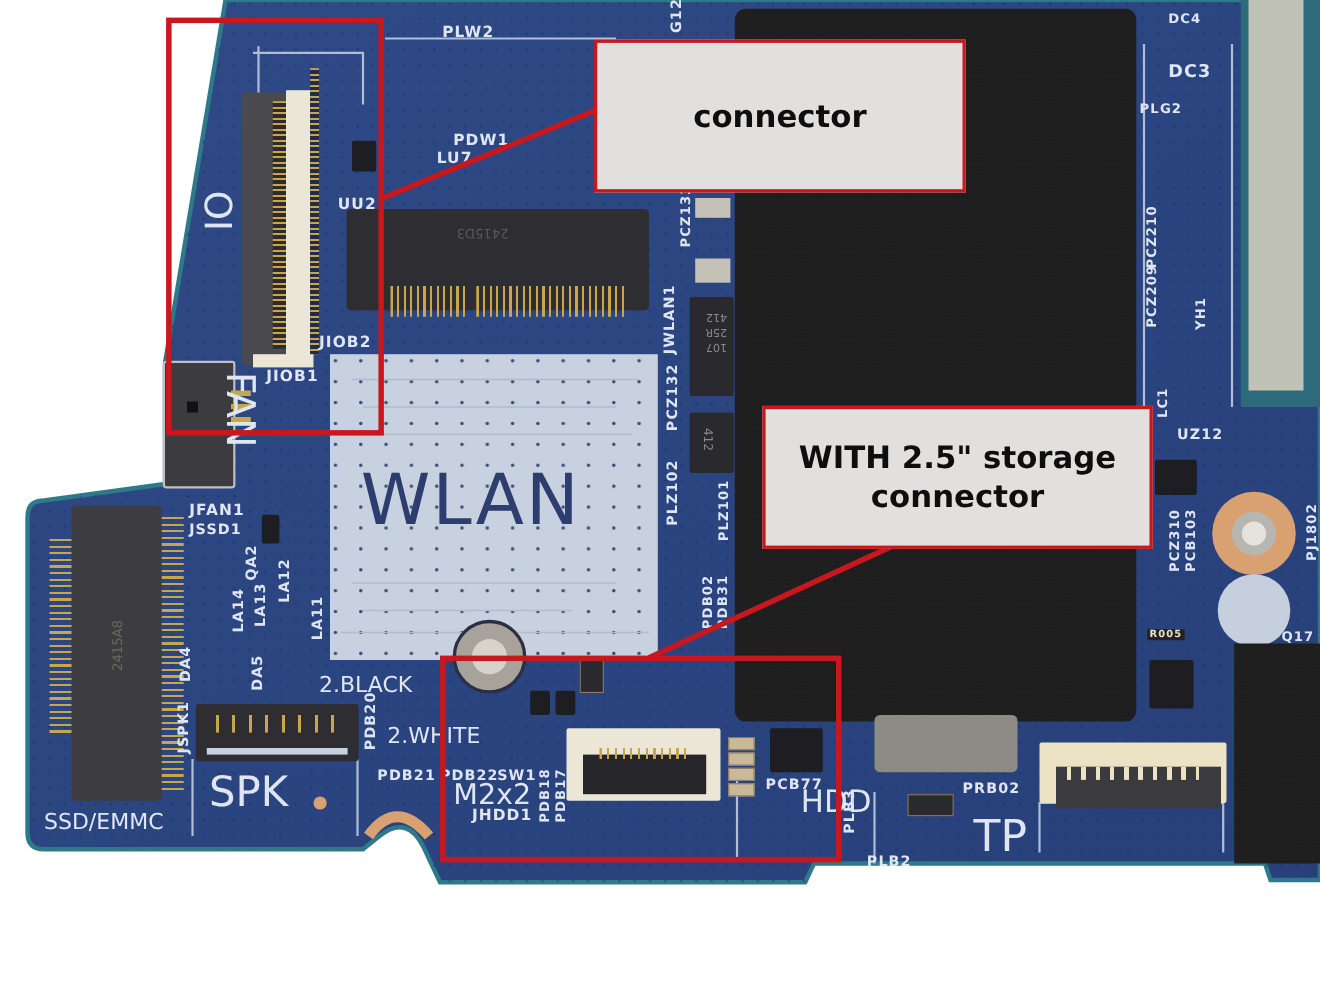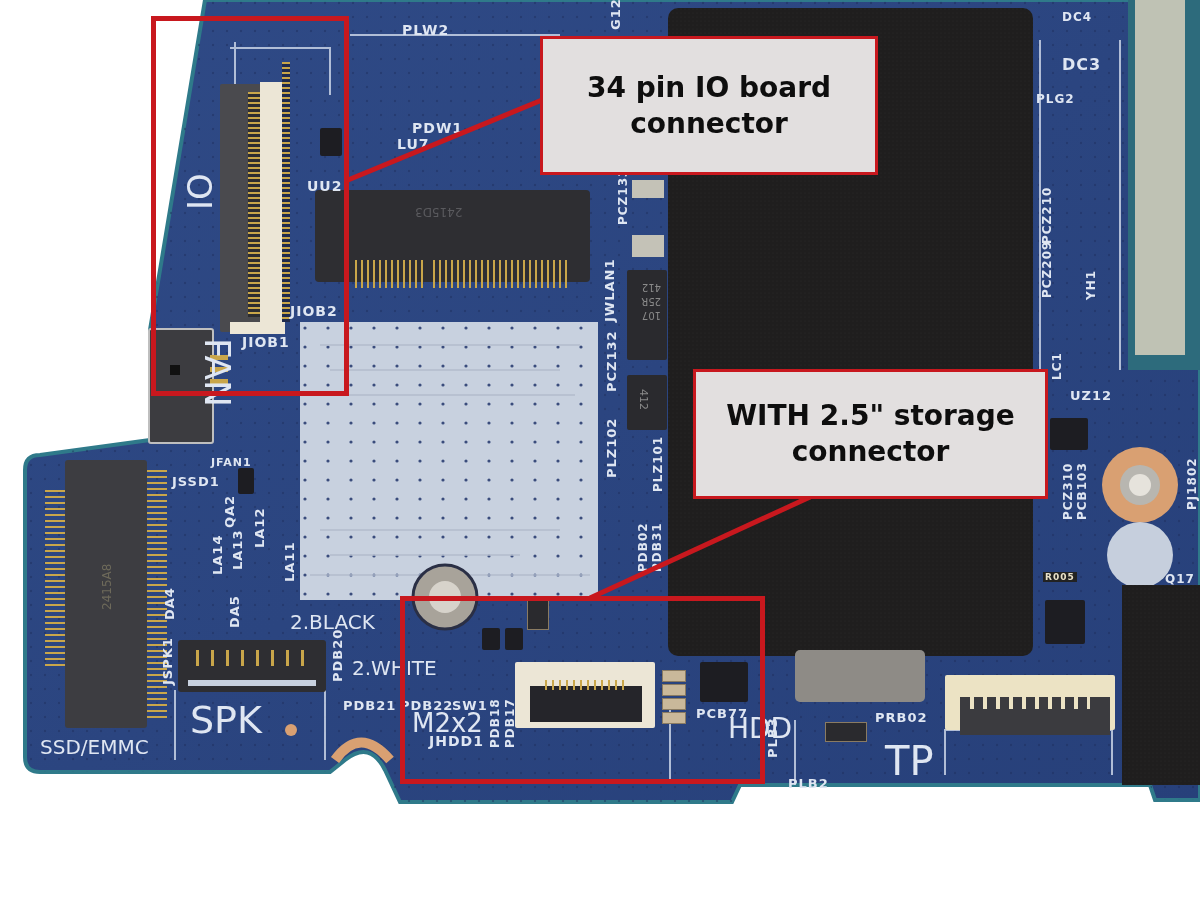--- a/index.html
+++ b/index.html
@@ -141,37 +141,38 @@
   <div class="chip" style="left:1045px;top:600px;width:40px;height:44px;"></div>
   <div class="smd" style="left:825px;top:722px;width:40px;height:18px;background:#2a2a2e;"></div>
   <div class="smd" style="left:662px;top:670px;width:22px;height:10px;"></div>
   <div class="smd" style="left:662px;top:684px;width:22px;height:10px;"></div>
   <div class="smd" style="left:662px;top:698px;width:22px;height:10px;"></div>
   <div class="smd" style="left:662px;top:712px;width:22px;height:10px;"></div>
   <div class="smd" style="left:527px;top:600px;width:20px;height:28px;background:#2a2a2e;"></div>
 
   <span class="silk silk-lg vert" style="left:180px;top:210px;font-size:34px;">IO</span>
   <span class="silk silk-lg" style="left:238px;top:338px;font-size:36px;transform:rotate(90deg);transform-origin:left top;">FAN</span>
+  <span class="silk silk-lg" style="left:328px;top:418px;font-size:64px;color:#2c3d6e;letter-spacing:2px;">WLAN</span>
   <span class="silk silk-lg" style="left:190px;top:698px;font-size:38px;">SPK</span>
   <div class="abs" style="left:285px;top:724px;width:12px;height:12px;border-radius:50%;background:#d9a072;"></div>
   <span class="silk silk-lg" style="left:40px;top:735px;font-size:20px;">SSD/EMMC</span>
   <span class="silk silk-lg" style="left:728px;top:712px;font-size:28px;">HDD</span>
   <span class="silk silk-lg" style="left:885px;top:738px;font-size:40px;">TP</span>
   <span class="silk silk-lg" style="left:412px;top:708px;font-size:26px;">M2x2</span>
   <span class="silk silk-lg" style="left:290px;top:610px;font-size:20px;">2.BLACK</span>
   <span class="silk silk-lg" style="left:352px;top:632px;font-size:20px;margin-top:24px;">2.WHITE</span>
 
   <span class="silk" style="left:242px;top:334px;font-size:14px;">JIOB1</span>
   <span class="silk" style="left:290px;top:303px;font-size:14px;">JIOB2</span>
   <span class="silk" style="left:307px;top:178px;font-size:14px;">UU2</span>
   <span class="silk" style="left:402px;top:22px;font-size:14px;">PLW2</span>
   <span class="silk" style="left:412px;top:120px;font-size:14px;">PDW1</span>
   <span class="silk" style="left:397px;top:136px;font-size:14px;">LU7</span>
   <span class="silk" style="left:608px;top:30px;font-size:13px;transform:rotate(-90deg);transform-origin:left top;">G12</span>
-  <span class="silk" style="left:172px;top:456px;font-size:11px;margin-left:39px;">JFAN1</span>
+  <span class="silk" style="left:172px;top:456px;font-size:14px;">JFAN1</span>
   <span class="silk" style="left:172px;top:474px;font-size:13px;">JSSD1</span>
   <span class="silk vert" style="left:222px;top:528px;font-size:13px;">QA2</span>
   <span class="silk vert" style="left:252px;top:548px;font-size:13px;">LA12</span>
   <span class="silk vert" style="left:230px;top:570px;font-size:13px;">LA13</span>
   <span class="silk vert" style="left:210px;top:575px;font-size:13px;">LA14</span>
   <span class="silk vert" style="left:282px;top:582px;font-size:13px;">LA11</span>
   <span class="silk vert" style="left:162px;top:620px;font-size:13px;">DA4</span>
   <span class="silk vert" style="left:227px;top:628px;font-size:13px;">DA5</span>
   <span class="silk vert" style="left:160px;top:685px;font-size:13px;">JSPK1</span>
   <span class="silk vert" style="left:330px;top:682px;font-size:13px;">PDB20</span>
@@ -209,21 +210,20 @@
   <svg class="abs" style="left:0;top:0" width="1200" height="900">
     <line x1="348" y1="180" x2="542" y2="100" stroke="#c8181e" stroke-width="5"></line>
     <line x1="590" y1="598" x2="810" y2="497" stroke="#c8181e" stroke-width="5"></line>
   </svg>
 
   <div class="hl-box" style="left:151px;top:16px;width:198px;height:380px;"></div>
   <div class="hl-box" style="left:400px;top:596px;width:365px;height:188px;"></div>
 
   <div class="callout" style="left:540px;top:36px;width:338px;height:139px;">
     <div>
-      <div>34 pin IO board</div>
       <div>connector</div>
     </div>
   </div>
   <div class="callout" style="left:693px;top:369px;width:355px;height:130px;">
     <div>
       <div>WITH 2.5" storage</div>
       <div>connector</div>
     </div>
   </div>
 </div>

